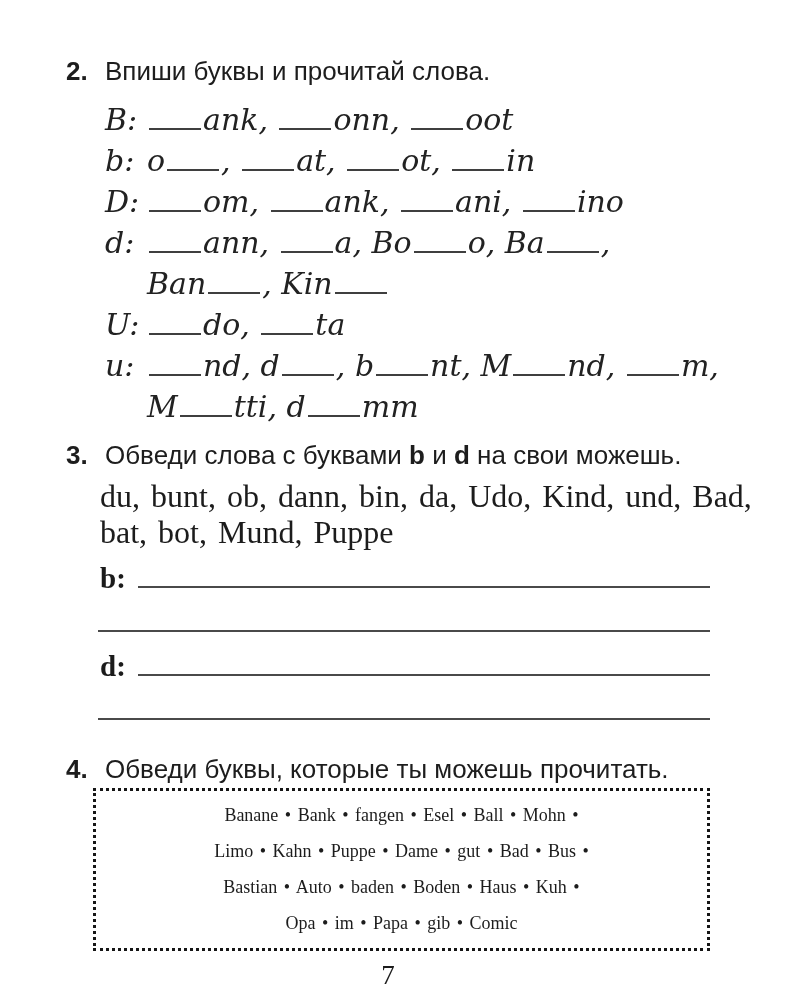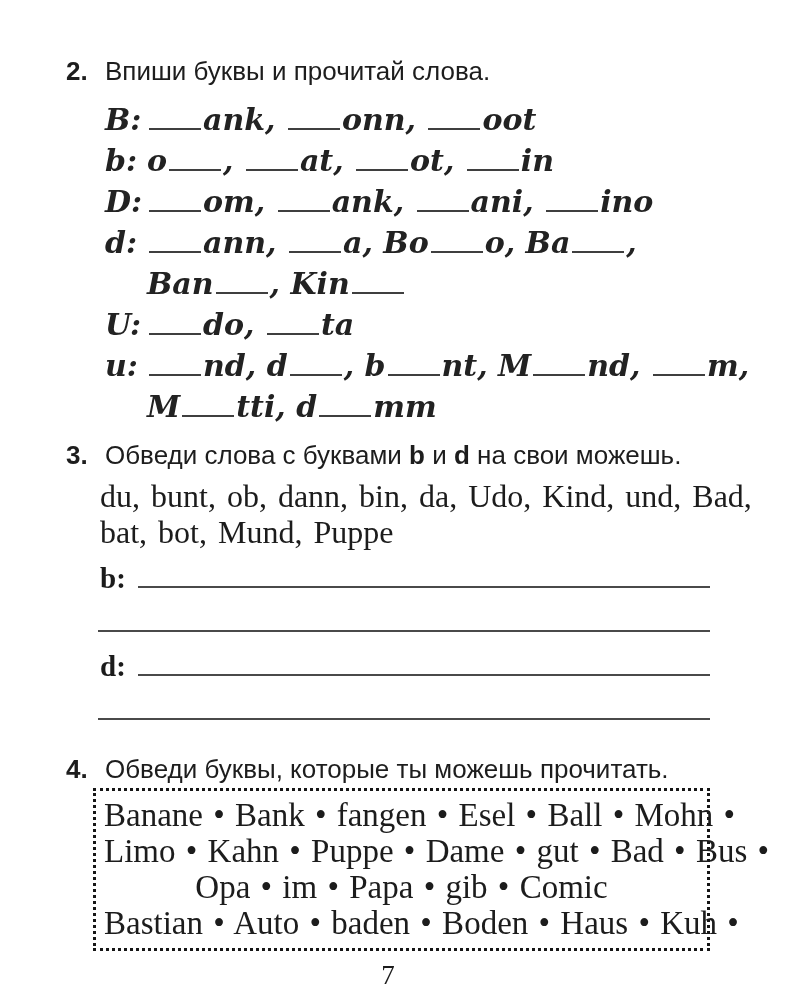--- a/index.html
+++ b/index.html
@@ -33,21 +33,20 @@
     margin: 12px 0 0 39px;
   }
   .c-row {
     height: 41px;
     line-height: 41px;
     font-family: "DejaVu Serif", serif;
     font-style: italic;
     font-size: 30px;
     white-space: nowrap;
     color: #222222;
-    font-weight: bold;
   }
   .c-label {
     display: inline-block;
     width: 42px;
   }
   .blank {
     display: inline-block;
     width: 52px;
     border-bottom: 2px solid #3f3f3f;
     margin: 0 2px;
@@ -94,21 +93,21 @@
   
   .ex4 { margin-top: 34px; }
   .word-box {
     margin: 3px 0 0 27px;
     border: 3.5px dotted #161616;
     padding: 6px 8px 7px 8px;
     box-sizing: border-box;
   }
   .box-line {
     font-family: "Liberation Serif", serif;
-    font-size: 33px;
+    font-size: 18px;
     line-height: 36px;
     text-align: center;
     white-space: nowrap;
     word-spacing: 2px;
     color: #1c1c1c;
   }
   .page-number {
     margin-top: 9px;
     text-align: center;
     font-family: "Liberation Serif", serif;
@@ -160,19 +159,19 @@
   </section>
 
   <section class="ex4">
     <div class="heading">
       <span class="h-num">4.</span>
       <span class="h-text">Обведи буквы, которые ты можешь прочитать.</span>
     </div>
     <div class="word-box">
       <div class="box-line">Banane • Bank • fangen • Esel • Ball • Mohn •</div>
       <div class="box-line">Limo • Kahn • Puppe • Dame • gut • Bad • Bus •</div>
+      <div class="box-line">Bastian • Auto • baden • Boden • Haus • Kuh •</div>
       <div class="box-line">Opa • im • Papa • gib • Comic</div>
-      <div class="box-line">Bastian • Auto • baden • Boden • Haus • Kuh •</div>
     </div>
   </section>
 
   <div class="page-number">7</div>
 </div>
 
 </body></html>

